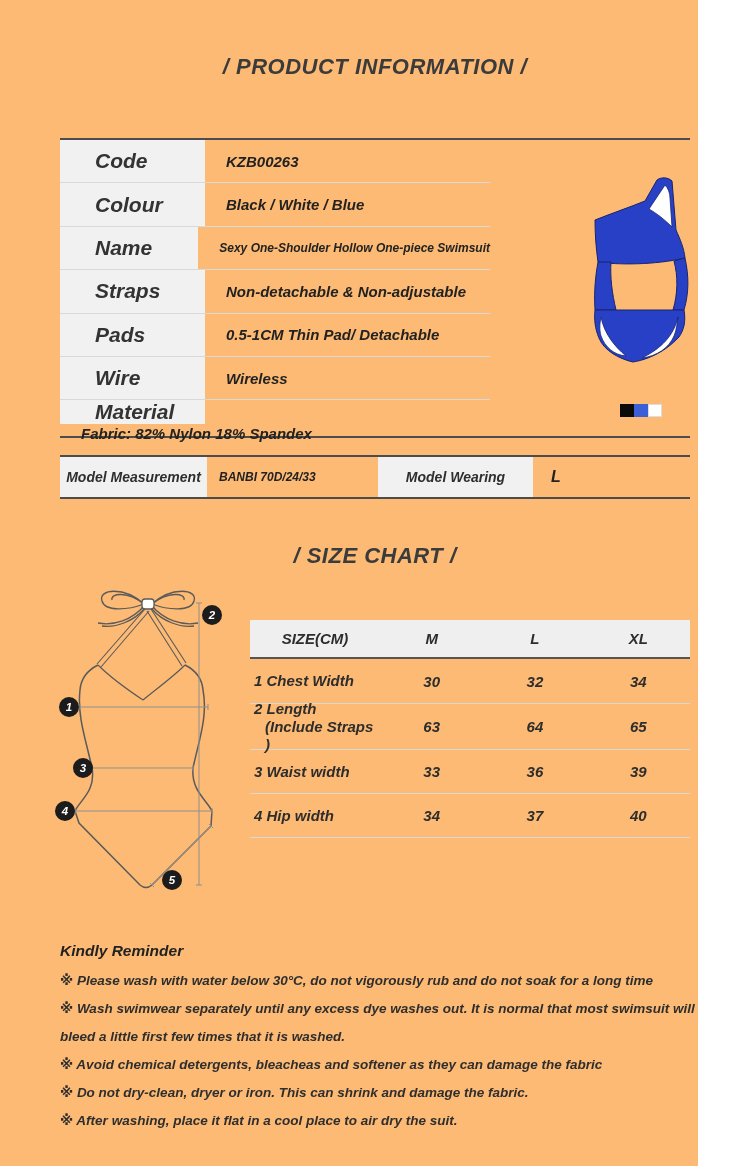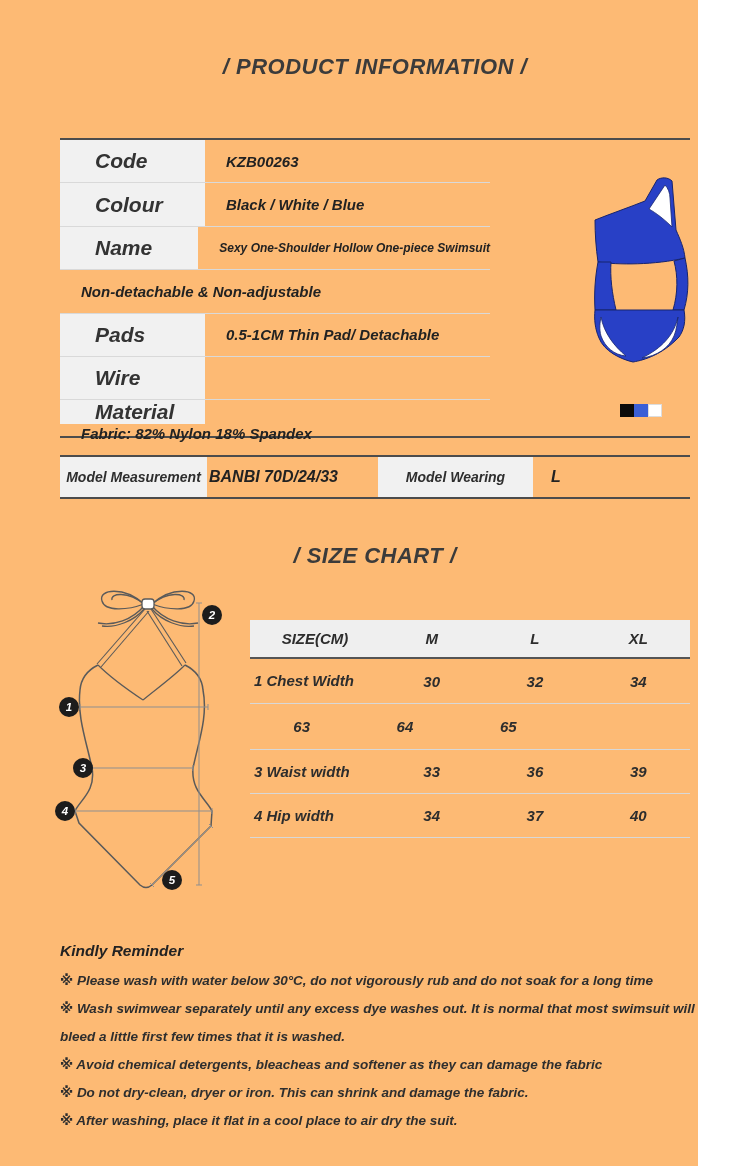--- a/index.html
+++ b/index.html
@@ -30,21 +30,21 @@
   .swatch{width:14px;height:13px;}
   .swatch-black{background:#0b0b0b;}
   .swatch-blue{background:#3a5fd6;}
   .swatch-white{background:#ffffff;border:1px solid #ddd;box-sizing:border-box;}
 
   
   .model-row{left:60px;top:457px;width:630px;height:40px;display:flex;align-items:stretch;}
   .m-cell{display:flex;align-items:center;box-sizing:border-box;}
   .m-gray{background:#f1f1f1;justify-content:center;font-size:14px;font-weight:600;color:#2e2e2e;}
   .m-c1{width:147px;}
-  .m-c2{width:171px;padding-left:2px;font-size:16px;font-weight:700;color:#222;}
+  .m-c2{width:171px;padding-left:12px;font-size:12px;font-weight:700;color:#222;}
   .m-c3{width:155px;}
   .m-c4{flex:1;padding-left:18px;font-size:16px;font-weight:700;color:#222;}
 
   
   .size-table{left:250px;top:620px;width:440px;font-size:15px;}
   .st-header{display:flex;height:37px;background:#efefef;border-bottom:2px solid #555;
              align-items:center;font-weight:700;color:#333;}
   .st-row{display:flex;border-bottom:1px solid #d8d8d8;align-items:center;}
   .st-label{width:130px;padding-left:4px;box-sizing:border-box;font-weight:600;color:#2d2d2d;
             line-height:18px;}
@@ -75,28 +75,30 @@
     </div>
     <div class="info-row">
       <div class="info-label">Colour</div>
       <div class="info-value">Black / White / Blue</div>
     </div>
     <div class="info-row">
       <div class="info-label">Name</div>
       <div class="info-value small">Sexy One-Shoulder Hollow One-piece Swimsuit</div>
     </div>
     <div class="info-row">
+      <div class="info-label">Straps</div>
       <div class="info-value">Non-detachable &amp; Non-adjustable</div>
     </div>
     <div class="info-row">
       <div class="info-label">Pads</div>
       <div class="info-value">0.5-1CM Thin Pad/ Detachable</div>
     </div>
     <div class="info-row">
       <div class="info-label">Wire</div>
+      <div class="info-value">Wireless</div>
     </div>
     <div class="info-row">
       <div class="info-label">Material</div>
       <div class="info-value">Fabric: 82% Nylon 18% Spandex</div>
     </div>
   </div>
 
   <svg class="abs" style="left:560px;top:152px;" width="136" height="250" viewBox="0 0 136 250">
     <g fill="#2840c6" stroke="#17246e" stroke-width="1">
       <path d="M35,68 C50,62 70,55 85,49 L97,28 C101,25 108,25 112,29 L116,78 C120,87 124,96 125,106 C95,113 58,113 38,110 C36,96 35,82 35,68 Z"></path>
@@ -194,20 +196,24 @@
       <div class="st-col">L</div>
       <div class="st-col">XL</div>
     </div>
     <div class="st-row h44">
       <div class="st-label">1 Chest Width</div>
       <div class="st-col">30</div>
       <div class="st-col">32</div>
       <div class="st-col">34</div>
     </div>
     <div class="st-row h45">
+      <div class="st-label">
+        <span>2 Length</span>
+        <span class="indent">(Include Straps )</span>
+      </div>
       <div class="st-col">63</div>
       <div class="st-col">64</div>
       <div class="st-col">65</div>
     </div>
     <div class="st-row h43">
       <div class="st-label">3 Waist width</div>
       <div class="st-col">33</div>
       <div class="st-col">36</div>
       <div class="st-col">39</div>
     </div>

